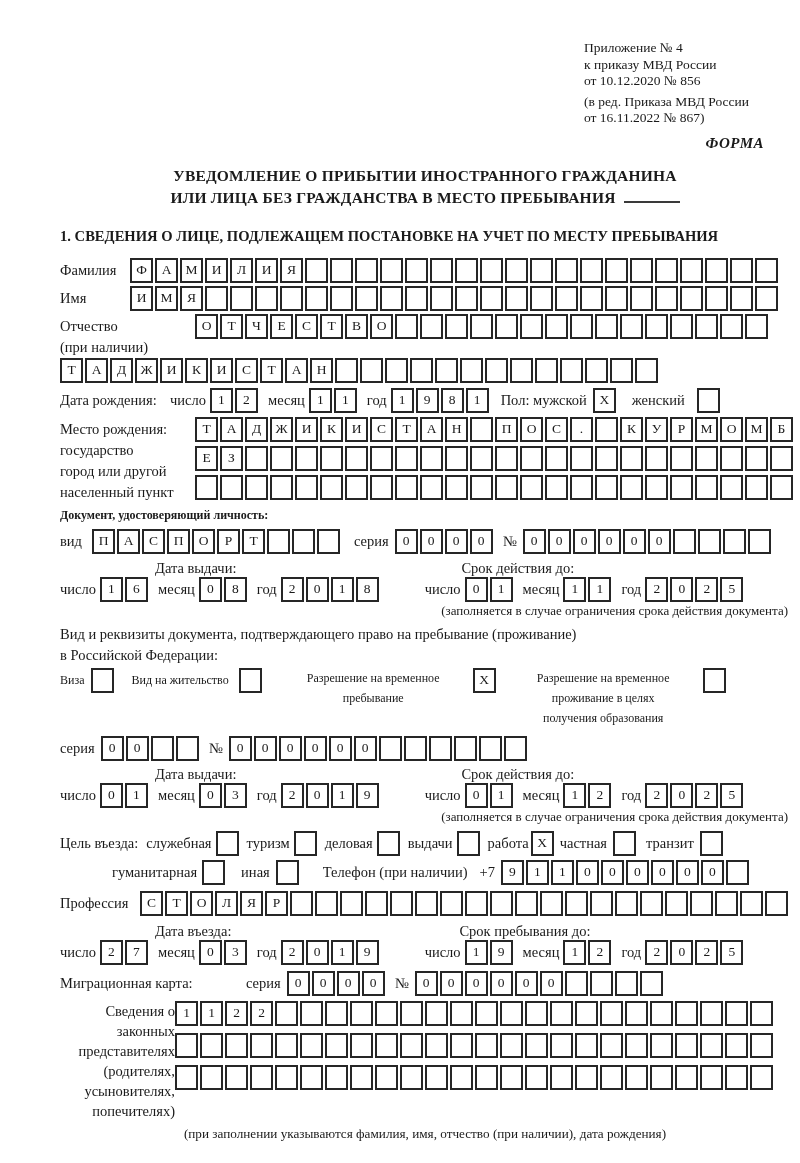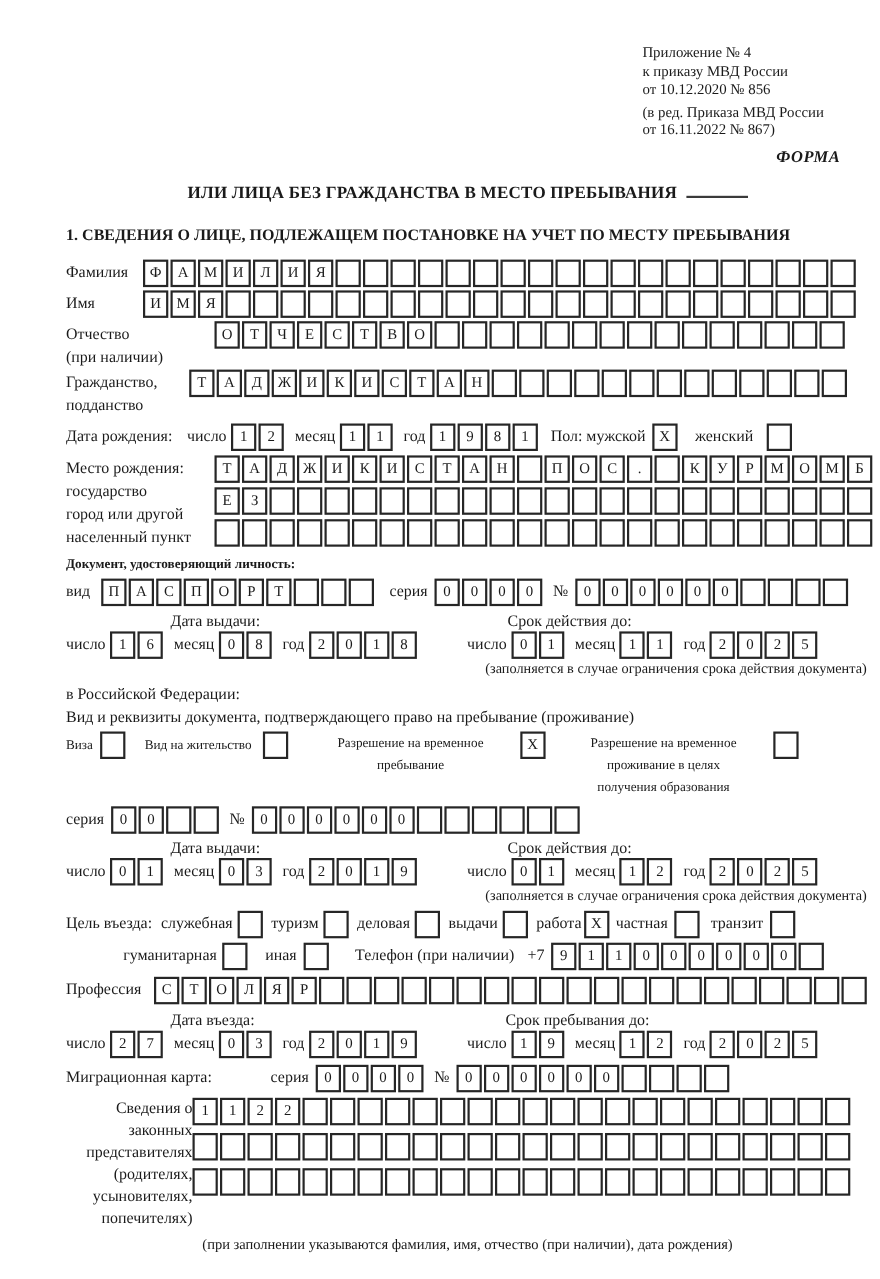--- a/index.html
+++ b/index.html
@@ -37,20 +37,21 @@
     <div>к приказу МВД России</div>
     <div>от 10.12.2020 № 856</div>
     <div class="hdr-gap"></div>
     <div>(в ред. Приказа МВД России</div>
     <div>от 16.11.2022 № 867)</div>
   </div>
 
   <div class="forma">ФОРМА</div>
 
   <div class="title">
+    <div>УВЕДОМЛЕНИЕ О ПРИБЫТИИ ИНОСТРАННОГО ГРАЖДАНИНА</div>
     <div>
       <span>ИЛИ ЛИЦА БЕЗ ГРАЖДАНСТВА В МЕСТО ПРЕБЫВАНИЯ</span><span class="t-underline"></span>
     </div>
   </div>
 
   <div class="sec-title">1. СВЕДЕНИЯ О ЛИЦЕ, ПОДЛЕЖАЩЕМ ПОСТАНОВКЕ НА УЧЕТ ПО МЕСТУ ПРЕБЫВАНИЯ</div>
 
   <div class="row" style="margin-top:13px">
     <span class="fl" style="width:70px">Фамилия</span>
     <span class="cells">
@@ -141,24 +142,20 @@
         <span class="cell"></span>
         <span class="cell"></span>
         <span class="cell"></span>
         <span class="cell"></span>
         <span class="cell"></span>
         <span class="cell"></span>
       </span>
   </div>
 
   <div class="row">
-    <span class="fl" style="width:112px">
-      <span style="display:block">Гражданство,</span>
-      <span style="display:block">подданство</span>
-    </span>
     <span class="cells">
         <span class="cell">Т</span>
         <span class="cell">А</span>
         <span class="cell">Д</span>
         <span class="cell">Ж</span>
         <span class="cell">И</span>
         <span class="cell">К</span>
         <span class="cell">И</span>
         <span class="cell">С</span>
         <span class="cell">Т</span>
@@ -372,22 +369,22 @@
     <span class="cells" style="margin-left:4px">
         <span class="cell">2</span>
         <span class="cell">0</span>
         <span class="cell">2</span>
         <span class="cell">5</span>
       </span>
   </div>
   <div class="note">(заполняется в случае ограничения срока действия документа)</div>
 
   <div style="margin-top:5px;font-size:14.5px;line-height:21px">
+    <div>Вид и реквизиты документа, подтверждающего право на пребывание (проживание)</div>
     <div>в Российской Федерации:</div>
-    <div>Вид и реквизиты документа, подтверждающего право на пребывание (проживание)</div>
   </div>
 
   <div class="row" style="margin-top:2px">
     <div class="opt">
       <span class="opt-lines" style="line-height:25px">
           <span>Виза</span>
         </span>
       <span class="cells" style="margin-left:6px">
           <span class="cell"></span>
         </span>

